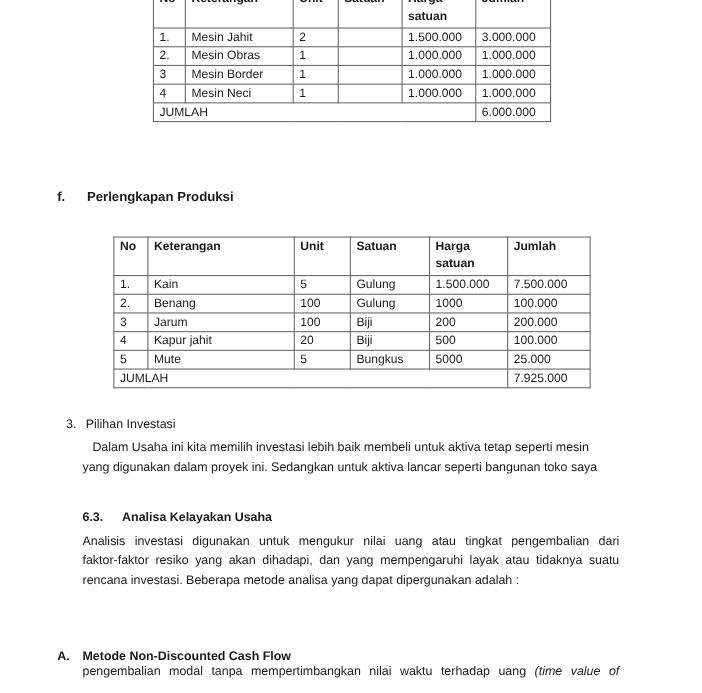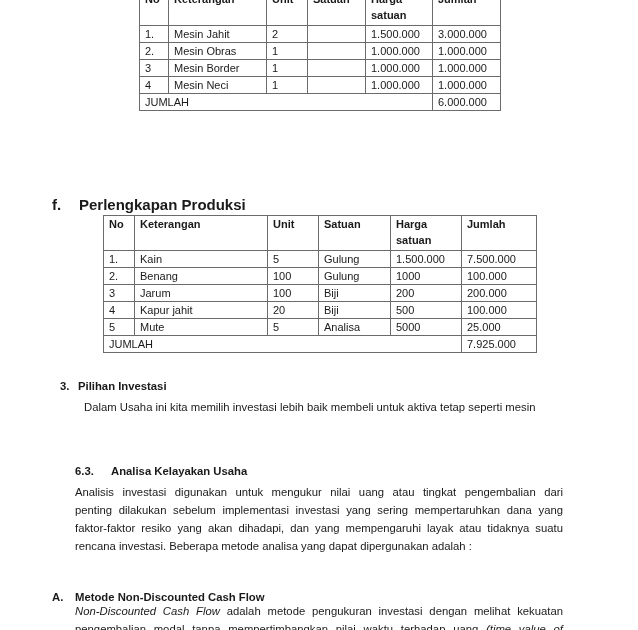--- a/index.html
+++ b/index.html
@@ -15,23 +15,23 @@
   }
   table.doc td {
     border: 1.5px solid #6b6b6b; padding: 0 5px; vertical-align: top;
     line-height: 16px; height: 16px; white-space: nowrap; overflow: hidden;
   }
   table.doc tr.hdr td { font-weight: bold; }
   table.doc td.num { text-align: left; }
   table.doc td.b { font-weight: normal; }
   .t1 { left: 139px; top: -10px; }
   .t2 { left: 103px; top: 215px; }
-  .heading-f { left: 52px; top: 196px; font-weight: bold; font-size: 15px; }
+  .heading-f { left: 52px; top: 172px; font-weight: bold; font-size: 12px; }
   .heading-f .lbl { display: inline-block; width: 27px; }
-  .heading3 { left: 60px; top: 380px; font-weight: bold; }
+  .heading3 { left: 60px; top: 380px; font-weight: normal; }
   .heading3 .lbl { display: inline-block; width: 18px; }
   .para { left: 75px; width: 488px; line-height: 18px; text-align: justify; }
   .p1 { top: 398px; text-align: left; }
   .p1 .indent { display: inline-block; width: 9px; }
   .heading63 { left: 75px; top: 465px; font-weight: bold; }
   .heading63 .lbl { display: inline-block; width: 36px; }
   .p2 { top: 483px; }
   .p2 .line, .p3 .line { display: block; text-align: justify; text-align-last: justify; height: 18px; white-space: nowrap; }
   .p2 .line.last { text-align-last: left; }
   .headingA { left: 52px; top: 591px; font-weight: bold; }
@@ -150,47 +150,46 @@
     <td>Kapur jahit</td>
     <td>20</td>
     <td>Biji</td>
     <td>500</td>
     <td class="b num">100.000</td>
   </tr>
   <tr>
     <td>5</td>
     <td>Mute</td>
     <td>5</td>
-    <td>Analisa</td>
+    <td>Bungkus</td>
     <td>5000</td>
     <td class="b num">25.000</td>
   </tr>
   <tr>
     <td colspan="5">JUMLAH</td>
     <td>7.925.000</td>
   </tr>
 </tbody>
   </table>
 
 <div class="abs heading3">
   <span class="lbl">3.</span><span>Pilihan Investasi</span>
 </div>
 <div class="abs para p1">
   <div><span class="indent"></span><span>Dalam Usaha ini kita memilih investasi lebih baik membeli untuk aktiva tetap seperti mesin</span></div>
+  <div>yang digunakan dalam proyek ini. Sedangkan untuk aktiva lancar seperti bangunan toko saya</div>
 </div>
 
 <div class="abs heading63">
   <span class="lbl">6.3.</span><span>Analisa Kelayakan Usaha</span>
 </div>
 <div class="abs para p2">
   <span class="line">Analisis investasi digunakan untuk mengukur nilai uang atau tingkat pengembalian dari</span>
-  <span class="line">penting dilakukan sebelum implementasi investasi yang sering mempertaruhkan dana yang</span>
   <span class="line">faktor-faktor resiko yang akan dihadapi, dan yang mempengaruhi layak atau tidaknya suatu</span>
   <span class="line last">rencana investasi. Beberapa metode analisa yang dapat dipergunakan adalah :</span>
 </div>
 
 <div class="abs headingA">
   <span class="lbl">A.</span><span>Metode Non-Discounted Cash Flow</span>
 </div>
 <div class="abs para p3" style="top:602px">
-  <span class="line"><em>Non-Discounted Cash Flow</em><span> adalah metode pengukuran investasi dengan melihat kekuatan</span></span>
   <span class="line"><span>pengembalian modal tanpa mempertimbangkan nilai waktu terhadap uang </span><em>(time value of</em></span>
 </div>
 
 </body></html>

